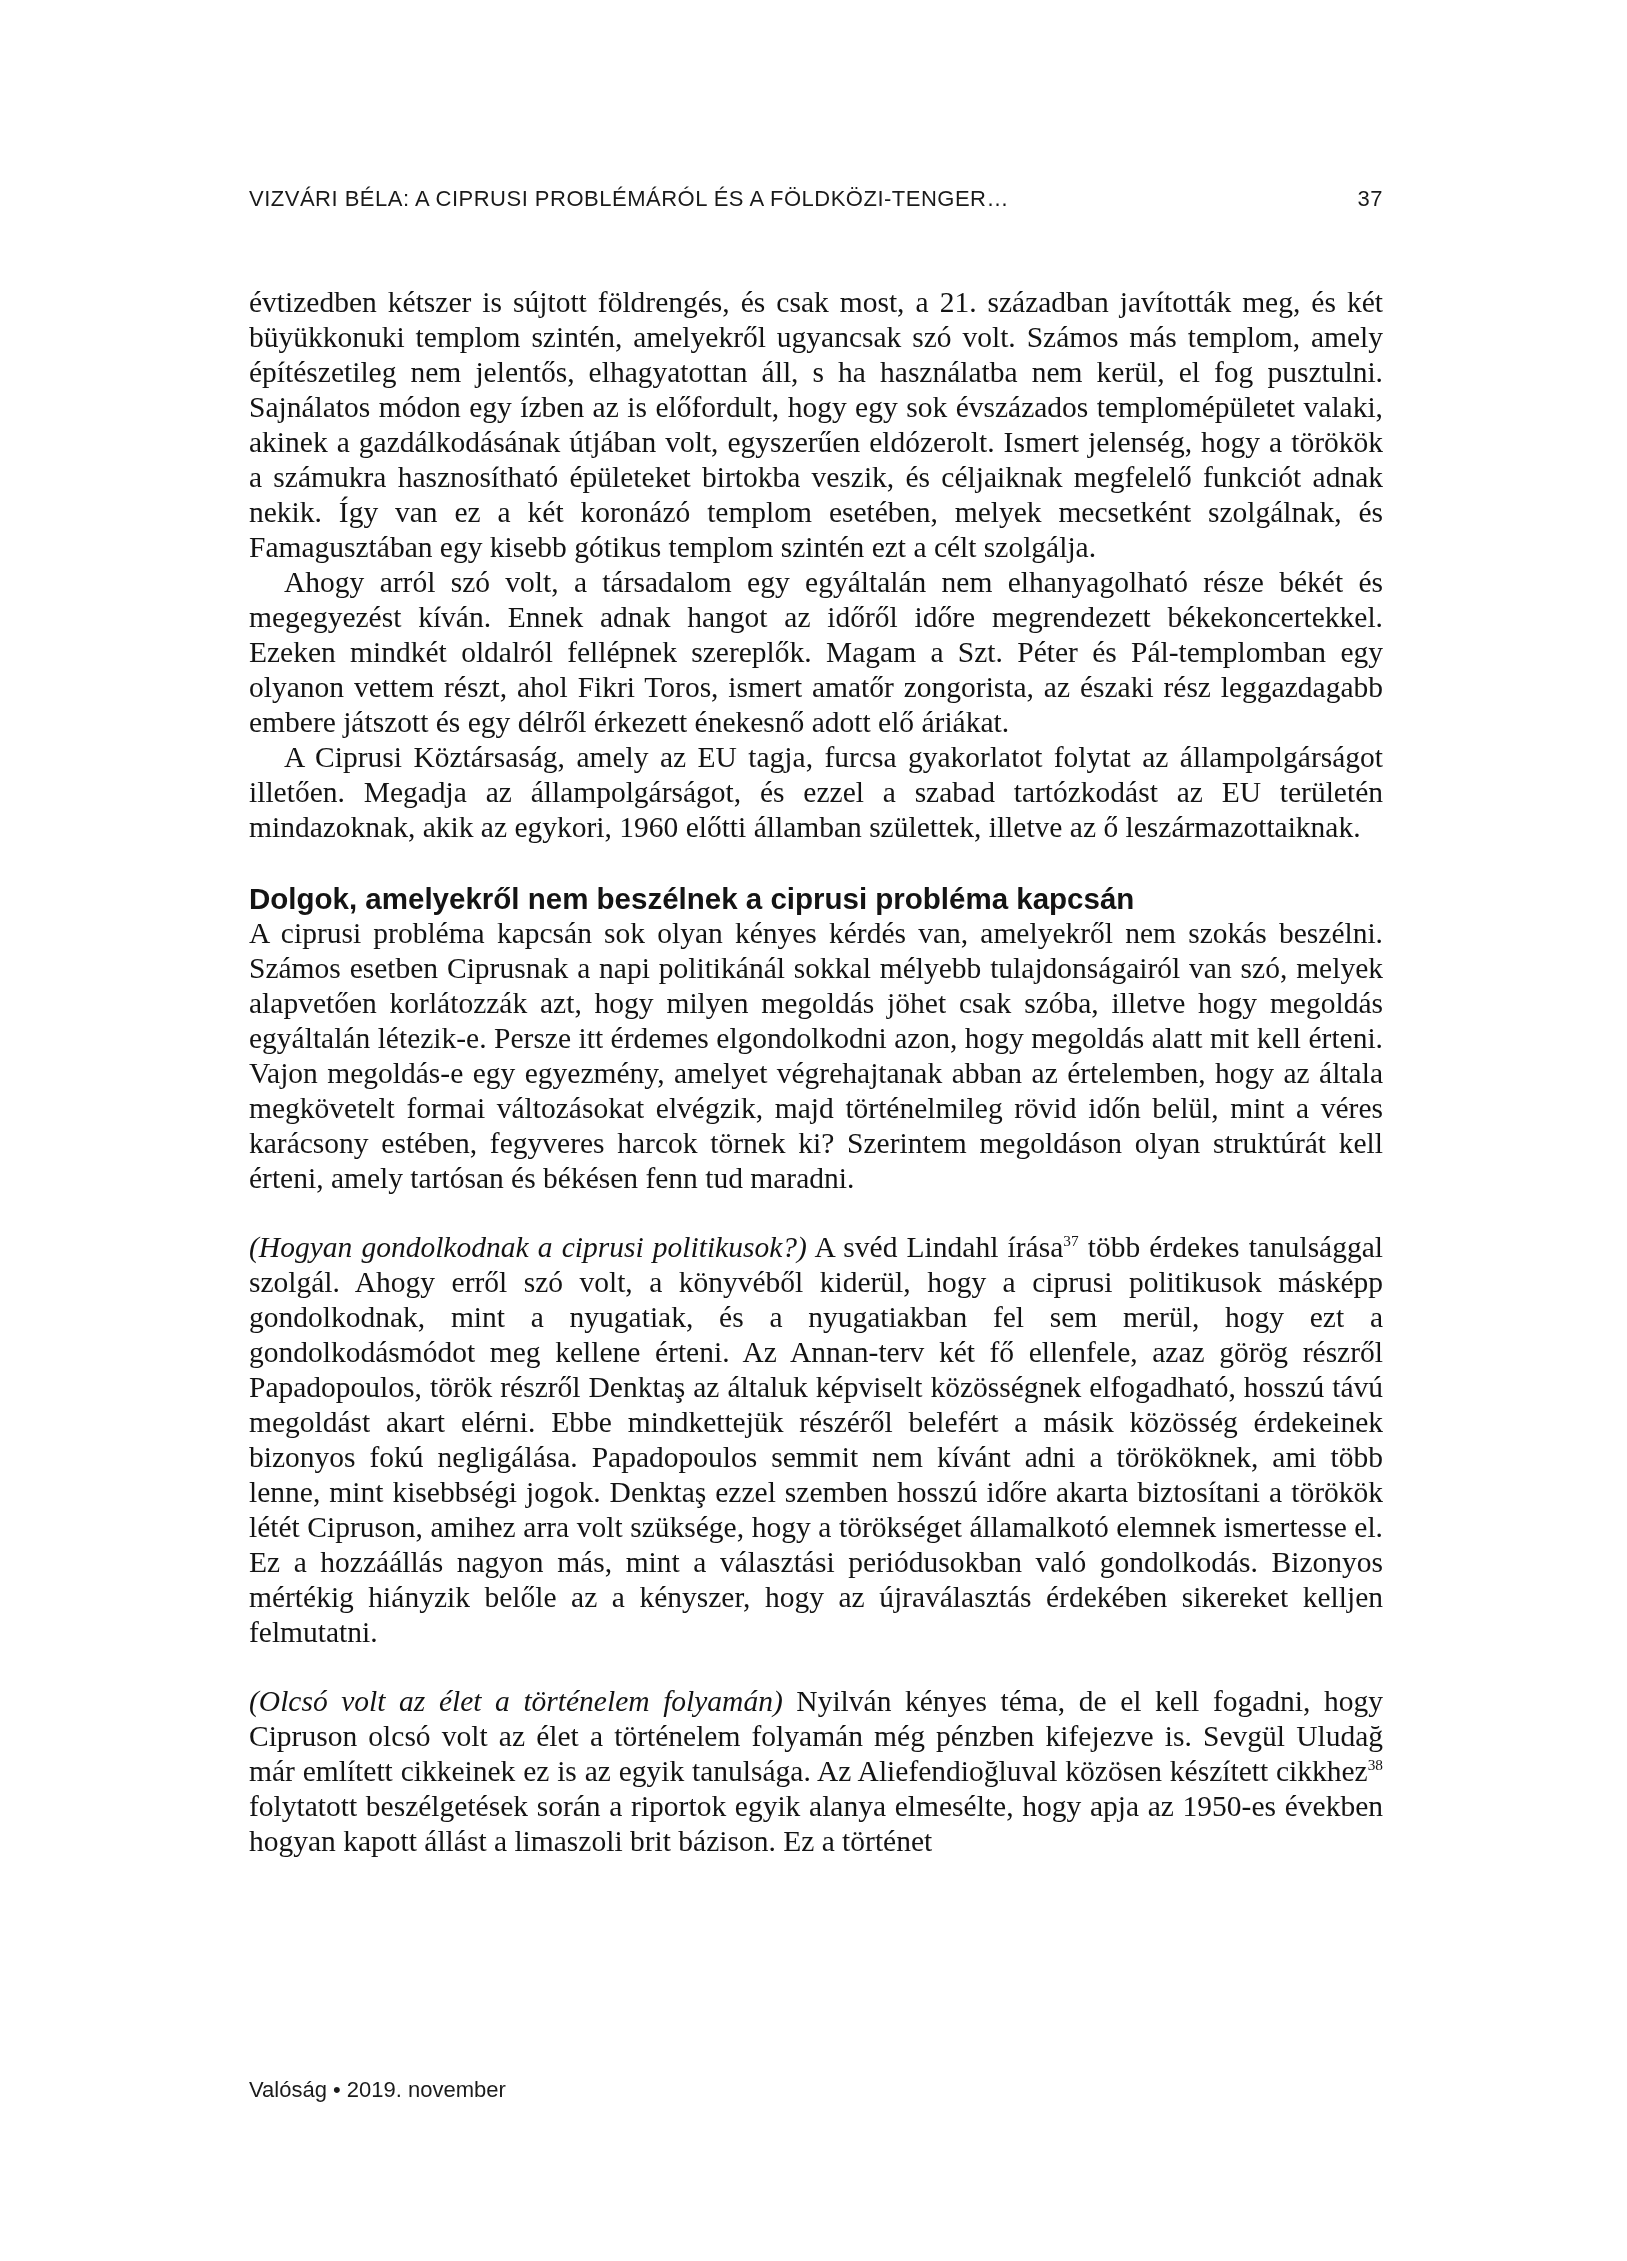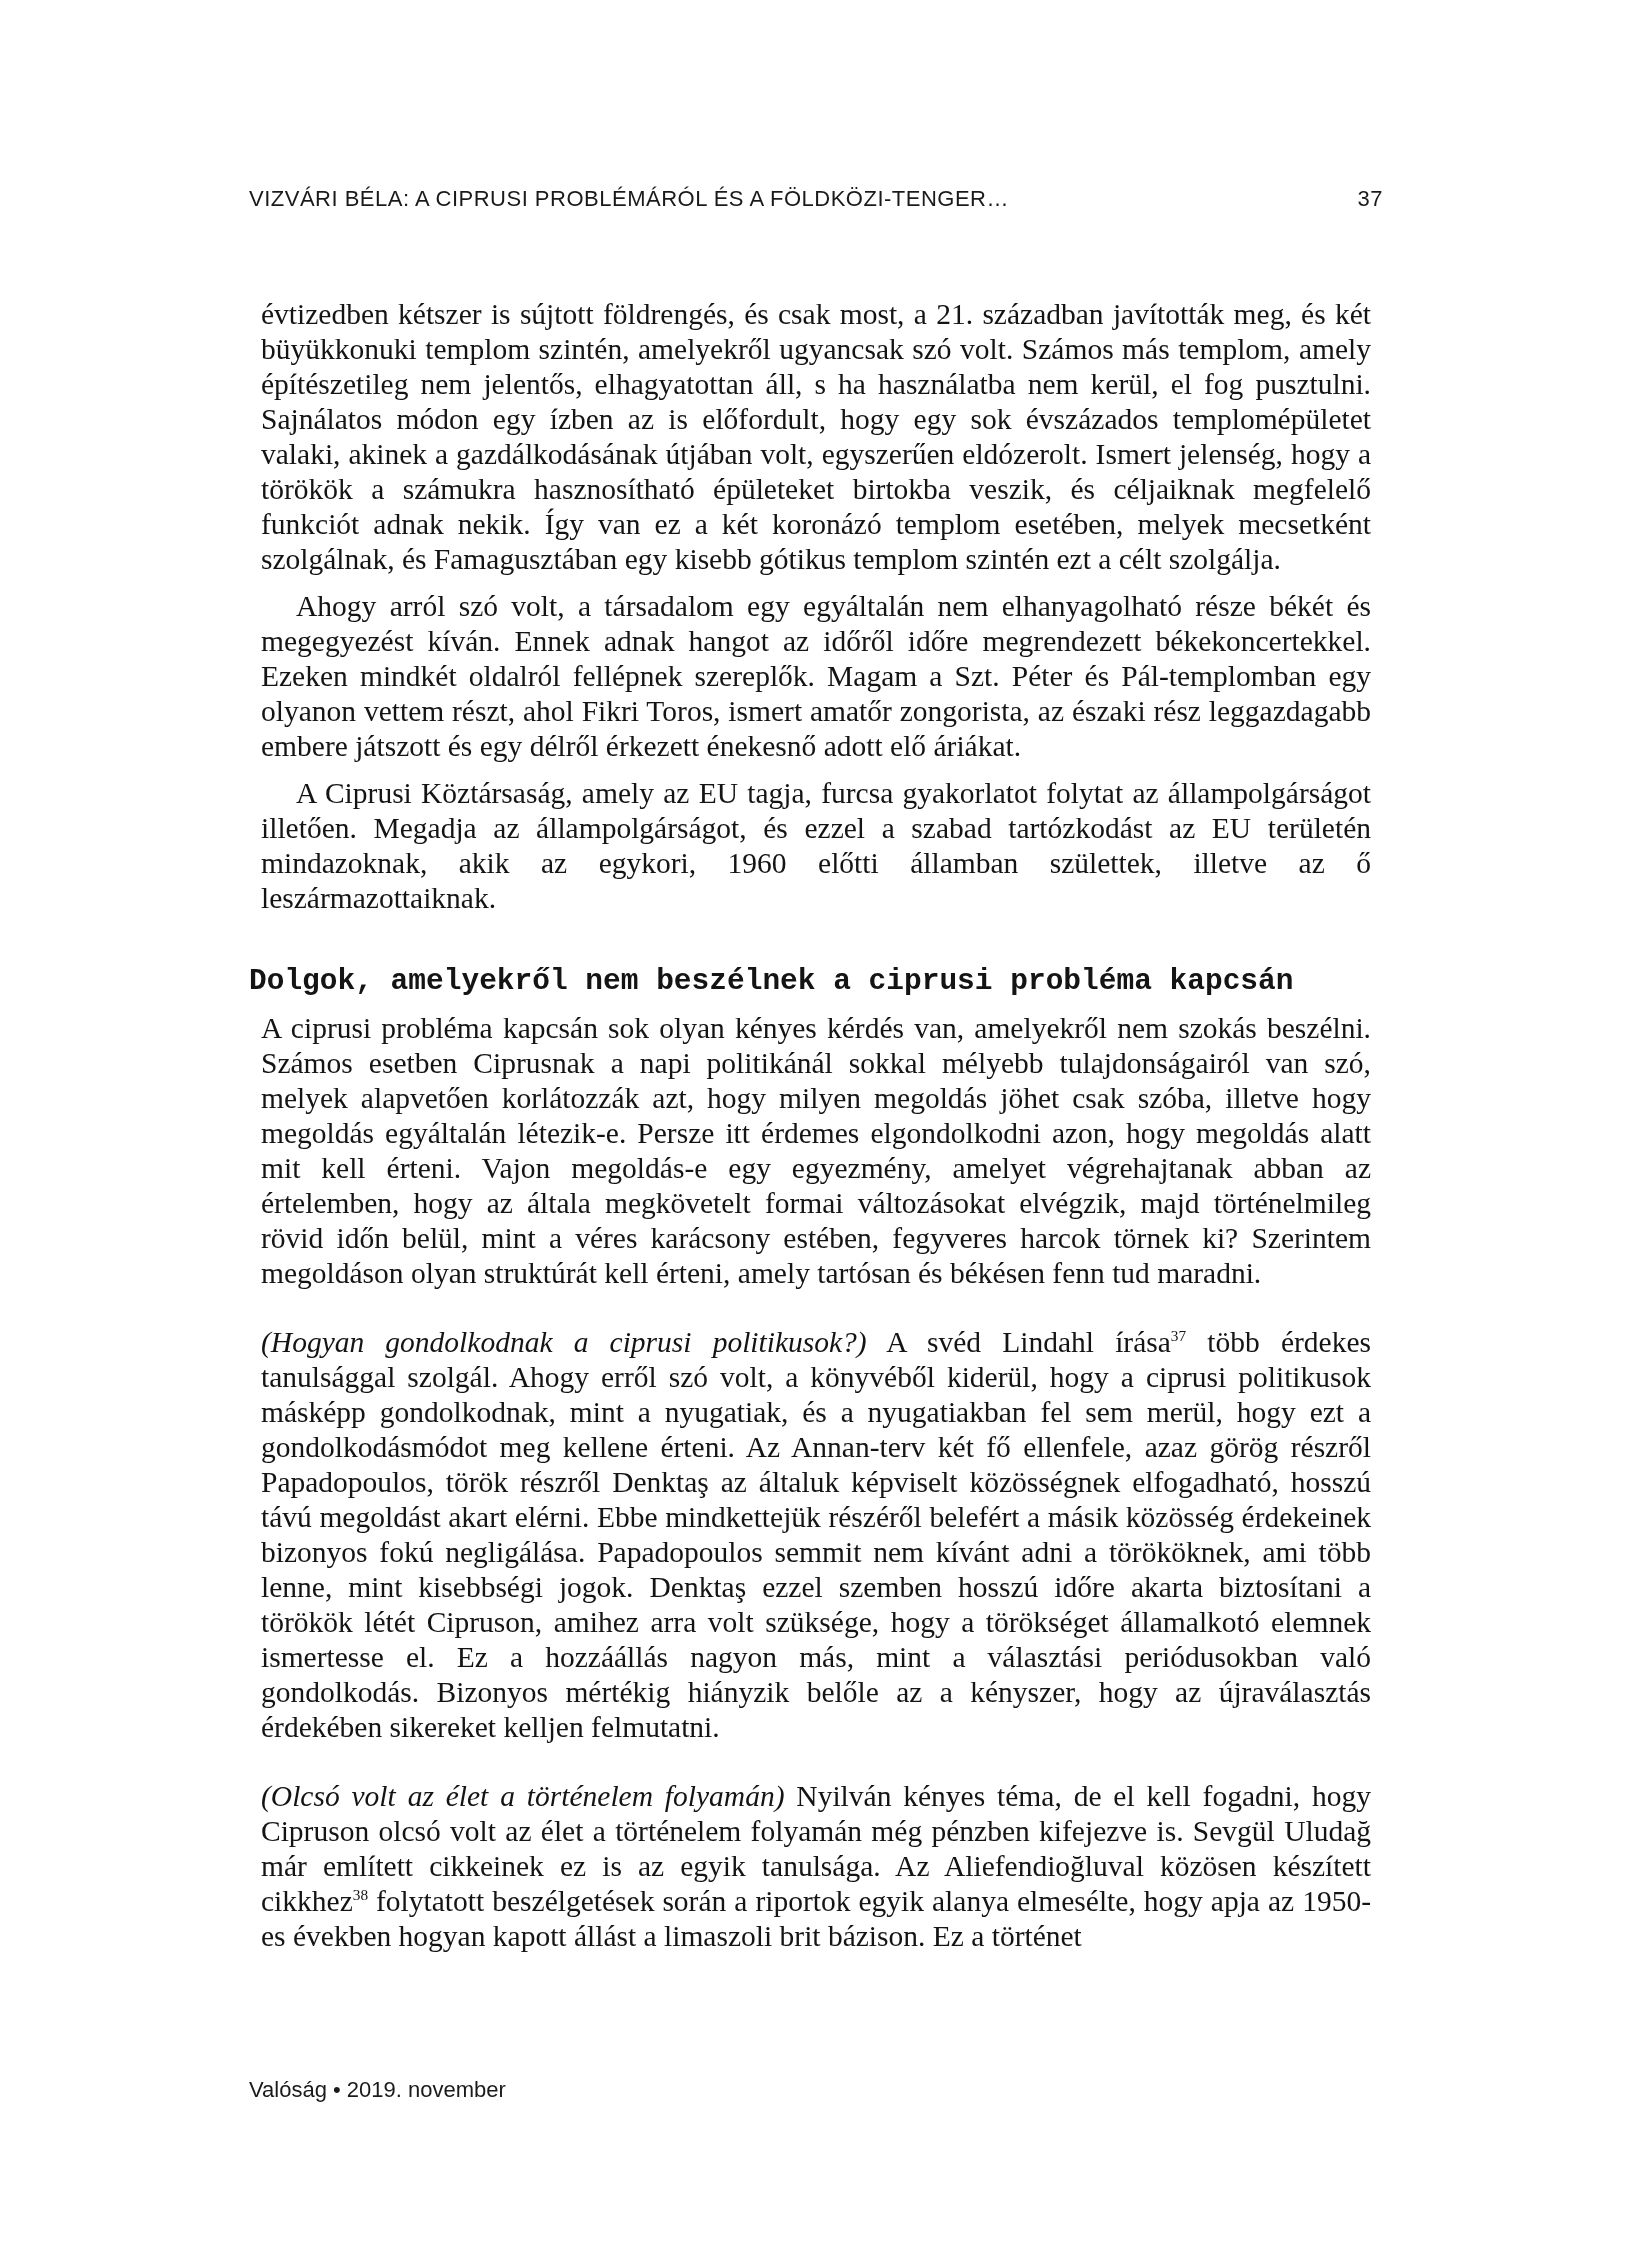--- a/index.html
+++ b/index.html
@@ -8,26 +8,26 @@
   .running-header {
     position: absolute; left: 249px; top: 186px; width: 1134px;
     font-family: "Liberation Sans", sans-serif; font-size: 22px; letter-spacing: 0.5px;
     display: flex; justify-content: space-between; align-items: baseline; color: #1a1a1a;
   }
   .body-text {
     position: absolute; left: 249px; top: 285px; width: 1134px;
     font-family: "Liberation Serif", serif; font-size: 29.5px; line-height: 35px;
     text-align: justify; hyphens: manual; color: #141414;
   }
-  .body-text p { margin: 12px; font-family: Liberation Serif, serif; }
+  .body-text p { margin: 0; font-family: Liberation Serif, serif; }
   .body-text p.indent { text-indent: 35px; }
   .body-text p.gap-before { margin-top: 34px; }
   .body-text h2 {
-    margin: 48px 0 0 0; font-size: 29.5px; line-height: 35px; font-weight: bold;
-    font-family: Liberation Mono, monospace; text-align: left;
+    margin: 36px 0 0 0; font-size: 29.5px; line-height: 35px; font-weight: bold;
+    font-family: Liberation Sans, sans-serif; text-align: left;
   }
   .body-text .lead-italic { font-style: italic; }
   .body-text sup { font-size: 15.3px; line-height: 0; vertical-align: 10.7px; }
   .footer {
     position: absolute; left: 249px; top: 2077px;
     font-family: "Liberation Sans", sans-serif; font-size: 22px; color: #1a1a1a;
   }
 </style>
 </head>
 <body>

